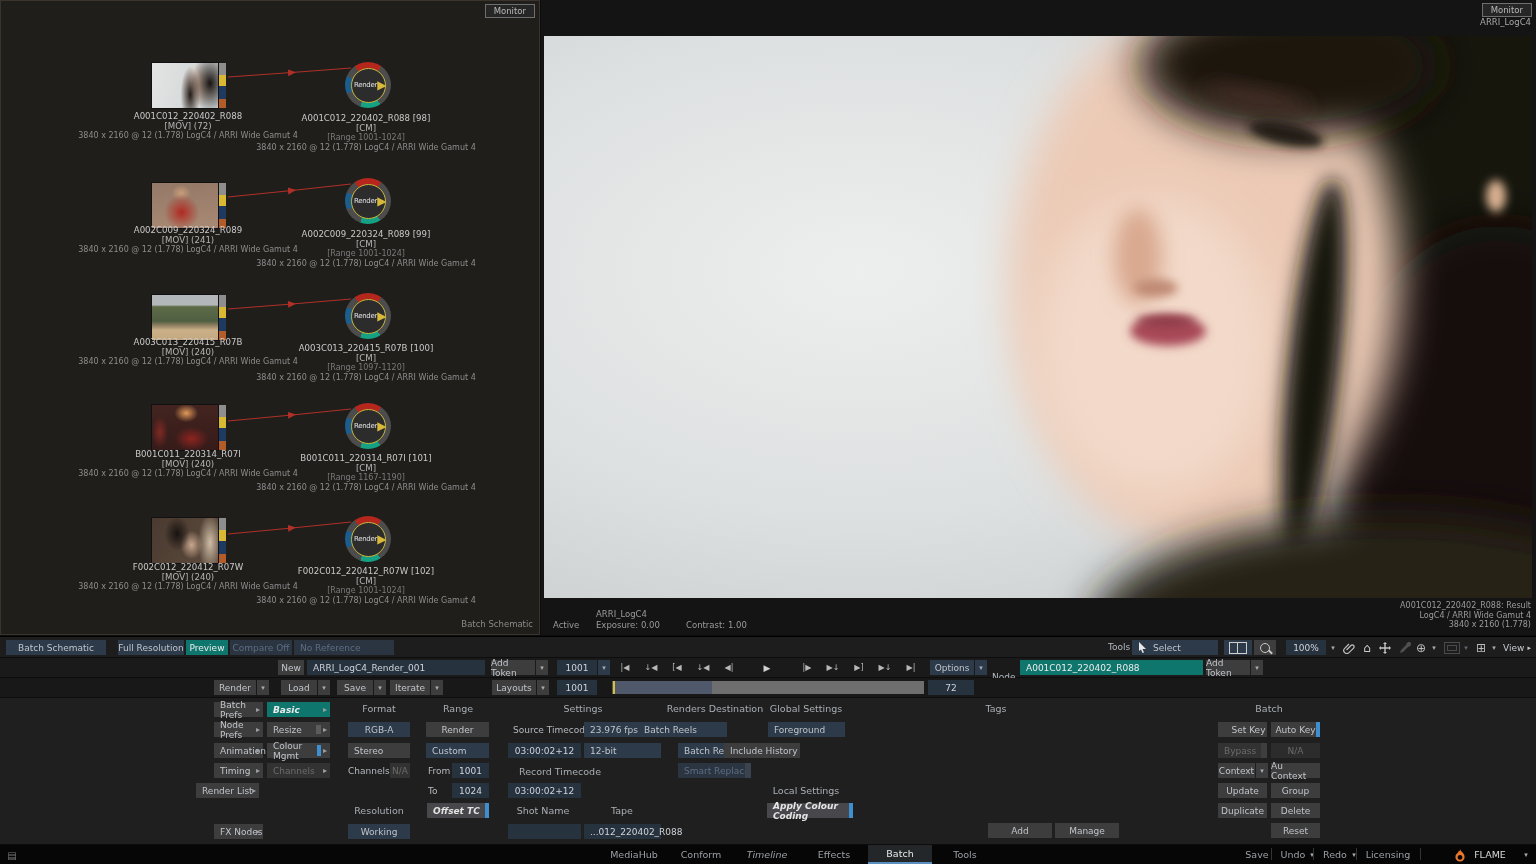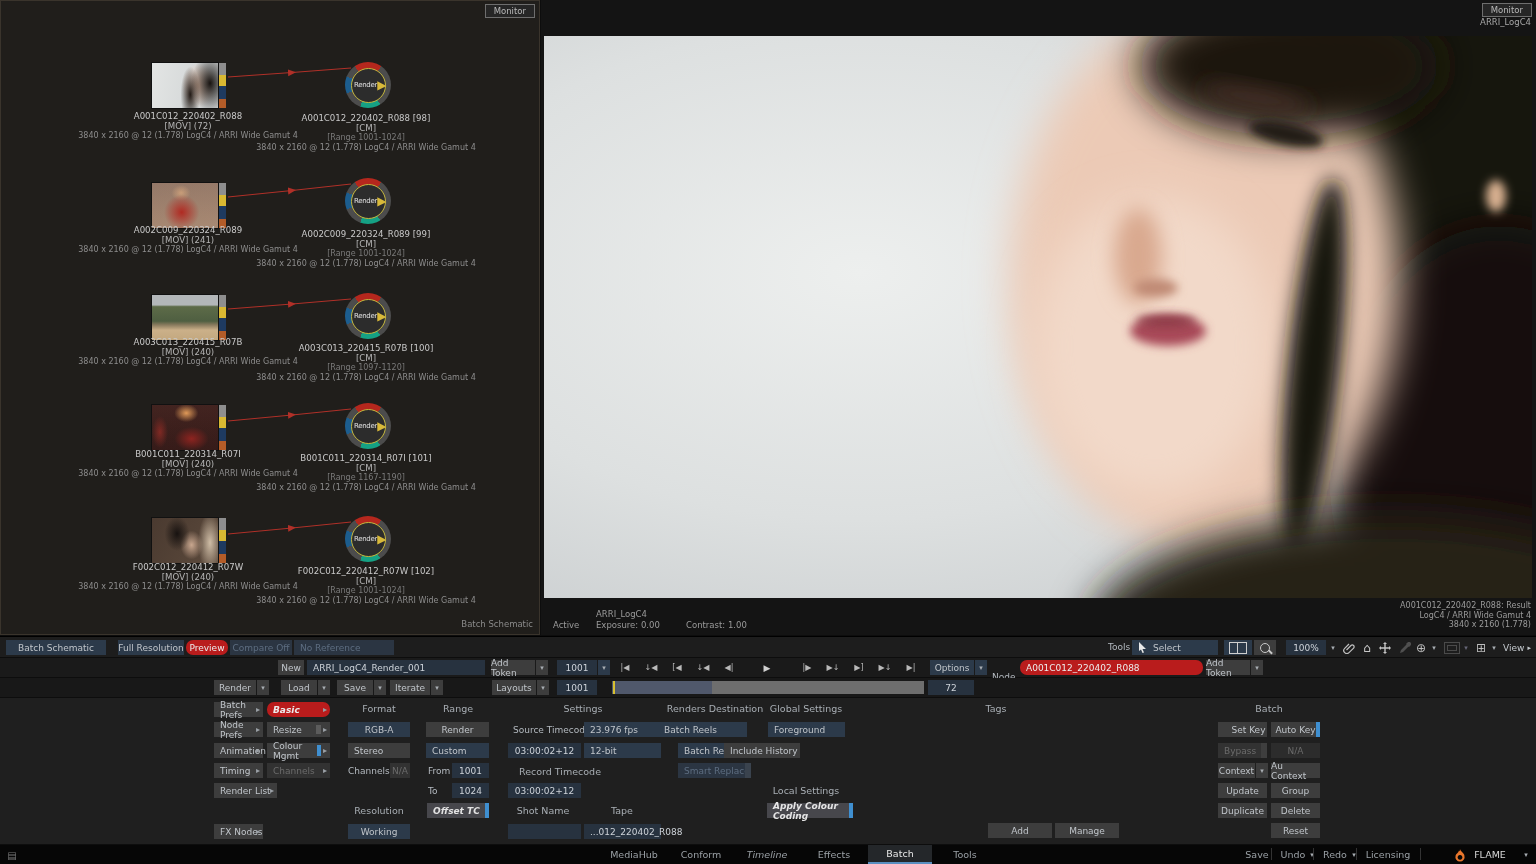--- a/index.html
+++ b/index.html
@@ -62,21 +62,21 @@
   #renderbar{left:0;top:658px;width:1536px;height:19px;background:#1a1a1a;}
   #actionbar{left:0;top:678px;width:1536px;height:19px;background:#181818;}
   #panel{left:0;top:698px;width:1536px;height:146px;background:#1f1f1f;}
   #bottombar{left:0;top:845px;width:1536px;height:19px;background:#060606;}
 
   .btn{position:absolute;height:15px;display:flex;align-items:center;justify-content:center;
        font-size:9px;color:#c0c5ca;background:#3d3d3d;box-sizing:border-box;}
   .btn.blue{background:#2c3a4a;}
   .btn.field{background:#27323f;color:#ced3d9;}
   .btn.fieldl{background:#27323f;color:#ced3d9;justify-content:flex-start;padding-left:6px;}
-  .btn.sel{background:#b91c1c;color:#ececec;border-radius:7px;}
+  .btn.sel{background:#0f766e;color:#ececec;}
   .btn.dimb{background:#2b3542;color:#5d6d80;}
   .btn.dimg{background:#323232;color:#6b6b6b;}
   .btn.left{justify-content:flex-start;padding-left:6px;}
   .btn.ital{font-style:italic;font-weight:bold;}
   .dd{position:absolute;width:12px;height:15px;background:#3d3d3d;display:flex;align-items:center;justify-content:center;}
   .dd::after{content:"▾";font-size:7px;color:#a8adb2;}
   .dd.blue{background:#2c3a4a;}
   .dd.dim::after{color:#667;}
   .chip{position:absolute;right:0;top:0;width:4px;height:15px;background:#3f8fd0;}
   .navarr::after{content:"▸";position:absolute;right:3px;top:3px;font-size:8px;color:#9aa0a6;}
@@ -406,21 +406,21 @@
 <div class="abs" id="panel">
 
   <div class="btn navarr left" style="left:214px;top:4px;width:49px;">Batch Prefs</div>
   <div class="btn navarr left sel ital" style="left:267px;top:4px;width:63px;">Basic</div>
   <div class="btn navarr left" style="left:214px;top:24px;width:49px;">Node Prefs</div>
   <div class="btn navarr left" style="left:267px;top:24px;width:63px;">Resize<span class="abs" style="right:9px;top:3px;width:5px;height:9px;background:#5c5c5c;"></span></div>
   <div class="btn navarr left" style="left:214px;top:45px;width:49px;">Animation</div>
   <div class="btn navarr left" style="left:267px;top:45px;width:63px;">Colour Mgmt<span class="abs" style="right:9px;top:2px;width:4px;height:11px;background:#3f8fd0;"></span></div>
   <div class="btn navarr left" style="left:214px;top:65px;width:49px;">Timing</div>
   <div class="btn navarr left dimg" style="left:267px;top:65px;width:63px;">Channels</div>
-  <div class="btn navarr left" style="left:214px;top:85px;width:63px;">Render List</div>
+  <div class="btn navarr left" style="left:196px;top:85px;width:63px;">Render List</div>
   <div class="btn navarr left" style="left:214px;top:126px;width:49px;">FX Nodes</div>
 
   <div class="hdr" style="left:379px;top:5px;">Format</div>
   <div class="btn blue" style="left:348px;top:24px;width:62px;">RGB-A</div>
   <div class="btn left" style="left:348px;top:45px;width:62px;">Stereo</div>
   <div class="lbl" style="left:348px;top:68px;">Channels</div>
   <div class="btn dimg" style="left:390px;top:65px;width:20px;">N/A</div>
   <div class="hdr" style="left:379px;top:107px;">Resolution</div>
   <div class="btn blue" style="left:348px;top:126px;width:62px;">Working</div>
 
@@ -439,21 +439,21 @@
   <div class="btn field" style="left:508px;top:45px;width:73px;">03:00:02+12</div>
   <div class="btn blue left" style="left:584px;top:45px;width:77px;">12-bit</div>
   <div class="hdr" style="left:560px;top:68px;">Record Timecode</div>
   <div class="btn field" style="left:508px;top:85px;width:73px;">03:00:02+12</div>
   <div class="hdr" style="left:543px;top:107px;">Shot Name</div>
   <div class="hdr" style="left:622px;top:107px;">Tape</div>
   <div class="btn field" style="left:508px;top:126px;width:73px;"></div>
   <div class="btn fieldl" style="left:584px;top:126px;width:77px;">...012_220402_R088</div>
 
   <div class="hdr" style="left:715px;top:5px;">Renders Destination</div>
-  <div class="btn blue left" style="left:658px;top:24px;width:89px;">Batch Reels</div>
+  <div class="btn blue left" style="left:638px;top:24px;width:89px;">Batch Reels</div>
   <div class="btn blue left" style="left:678px;top:45px;width:73px;">Batch Renders</div>
   <div class="btn dimb left" style="left:678px;top:65px;width:73px;">Smart Replace<span class="abs" style="right:0;top:0;width:6px;height:15px;background:#3a434e;"></span></div>
 
   <div class="hdr" style="left:806px;top:5px;">Global Settings</div>
   <div class="btn blue left" style="left:768px;top:24px;width:77px;">Foreground</div>
   <div class="btn left" style="left:724px;top:45px;width:76px;">Include History</div>
   <div class="hdr" style="left:806px;top:87px;">Local Settings</div>
   <div class="btn left ital" style="left:767px;top:105px;width:86px;background:#47474c;color:#e6e6e6;">Apply Colour Coding<span class="chip"></span></div>
 
   <div class="hdr" style="left:996px;top:5px;">Tags</div>

